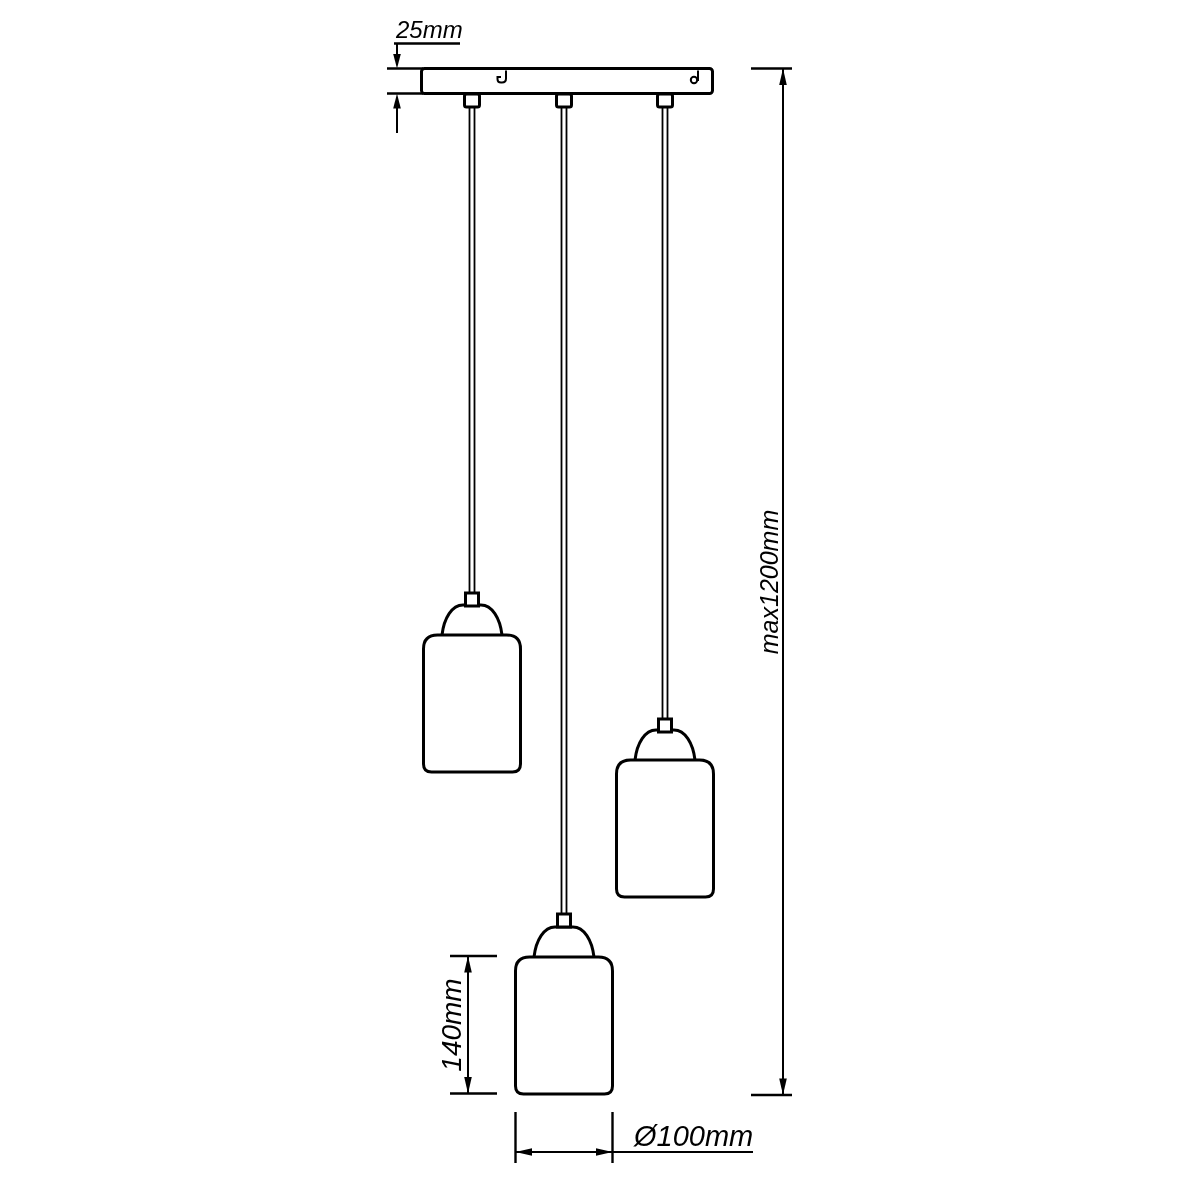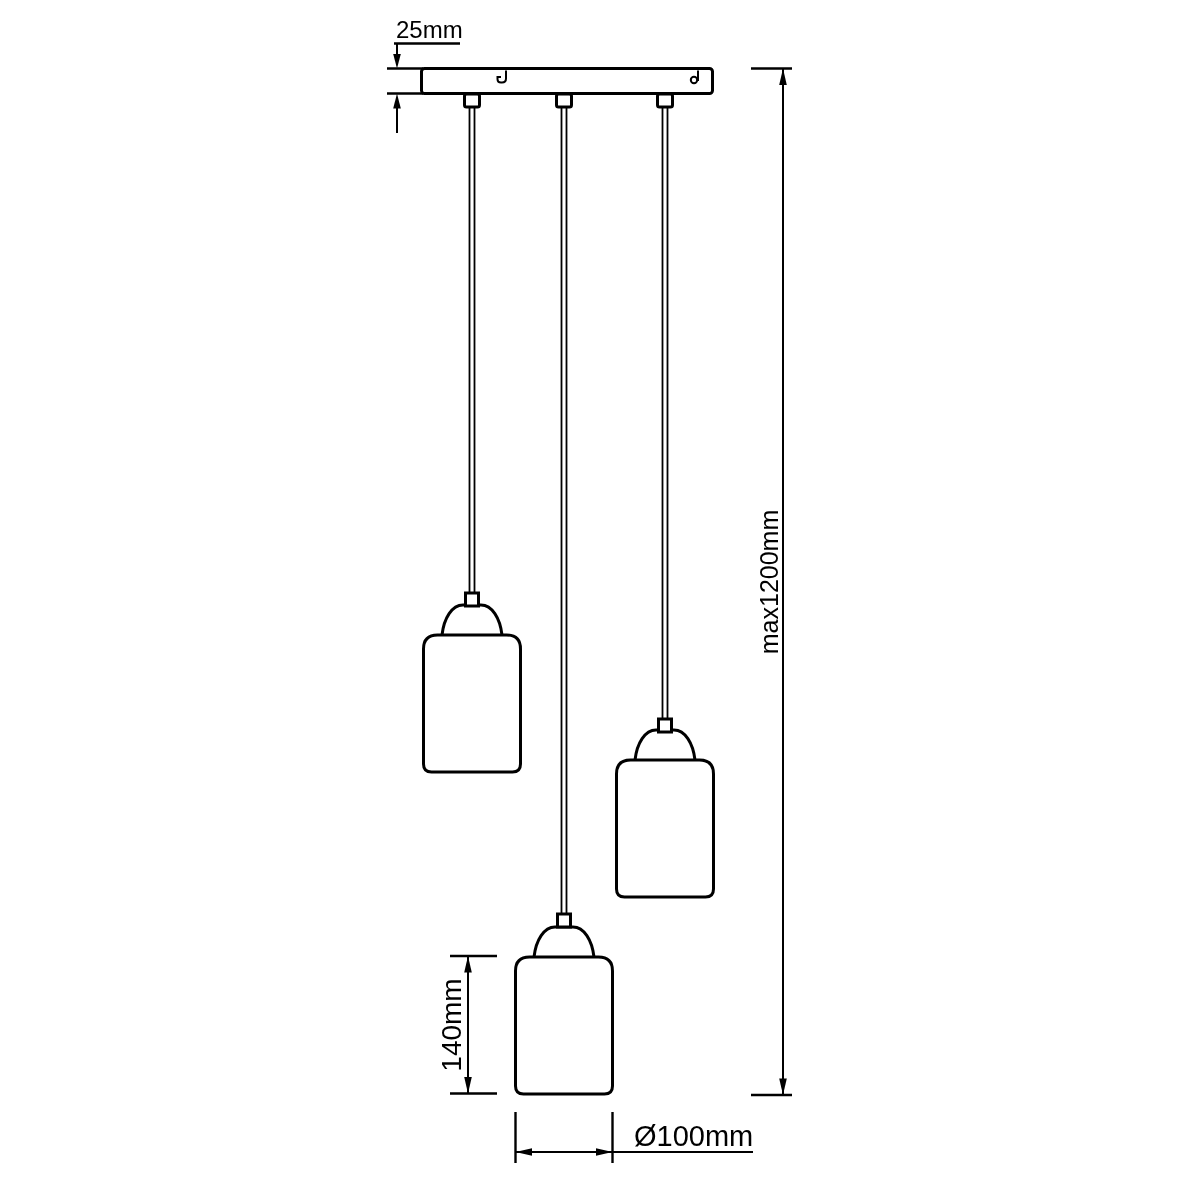--- a/index.html
+++ b/index.html
@@ -6,20 +6,21 @@
     margin: 0;
     padding: 0;
     background: #ffffff;
   }
   .canvas {
     position: relative;
     width: 1200px;
     height: 1200px;
     background: #ffffff;
     font-family: "Liberation Sans", sans-serif;
+    font-style: italic;
   }
   svg {
     display: block;
   }
   svg text {
     font-family: "Liberation Sans", sans-serif;
     fill: #000000;
   }
   .outline {
     stroke: #000000;

